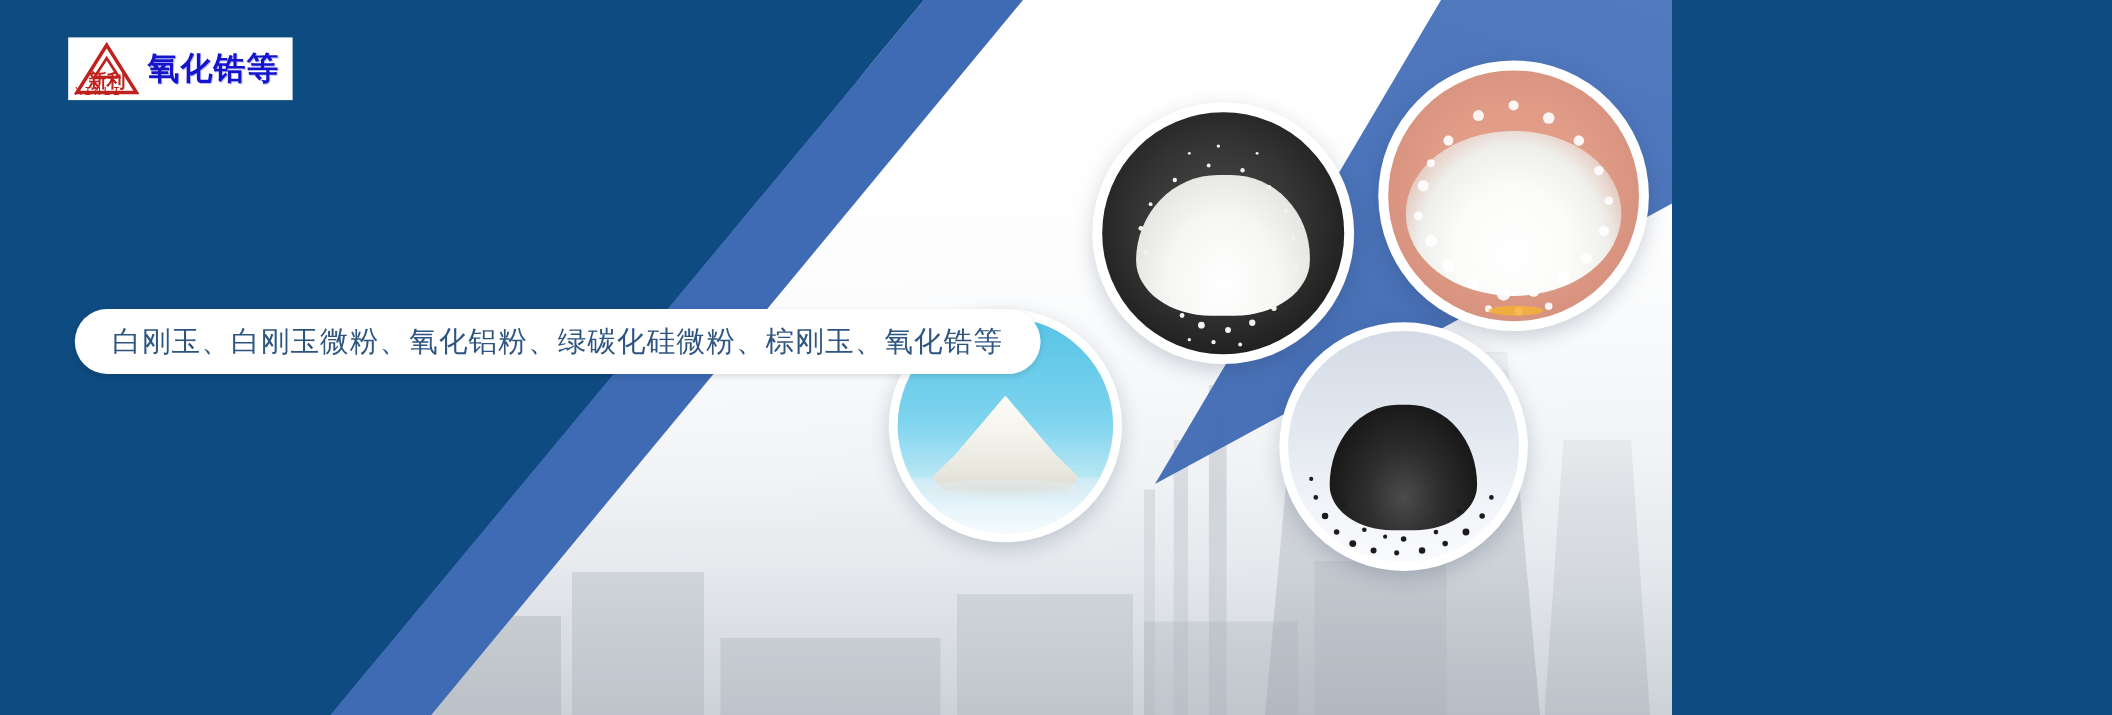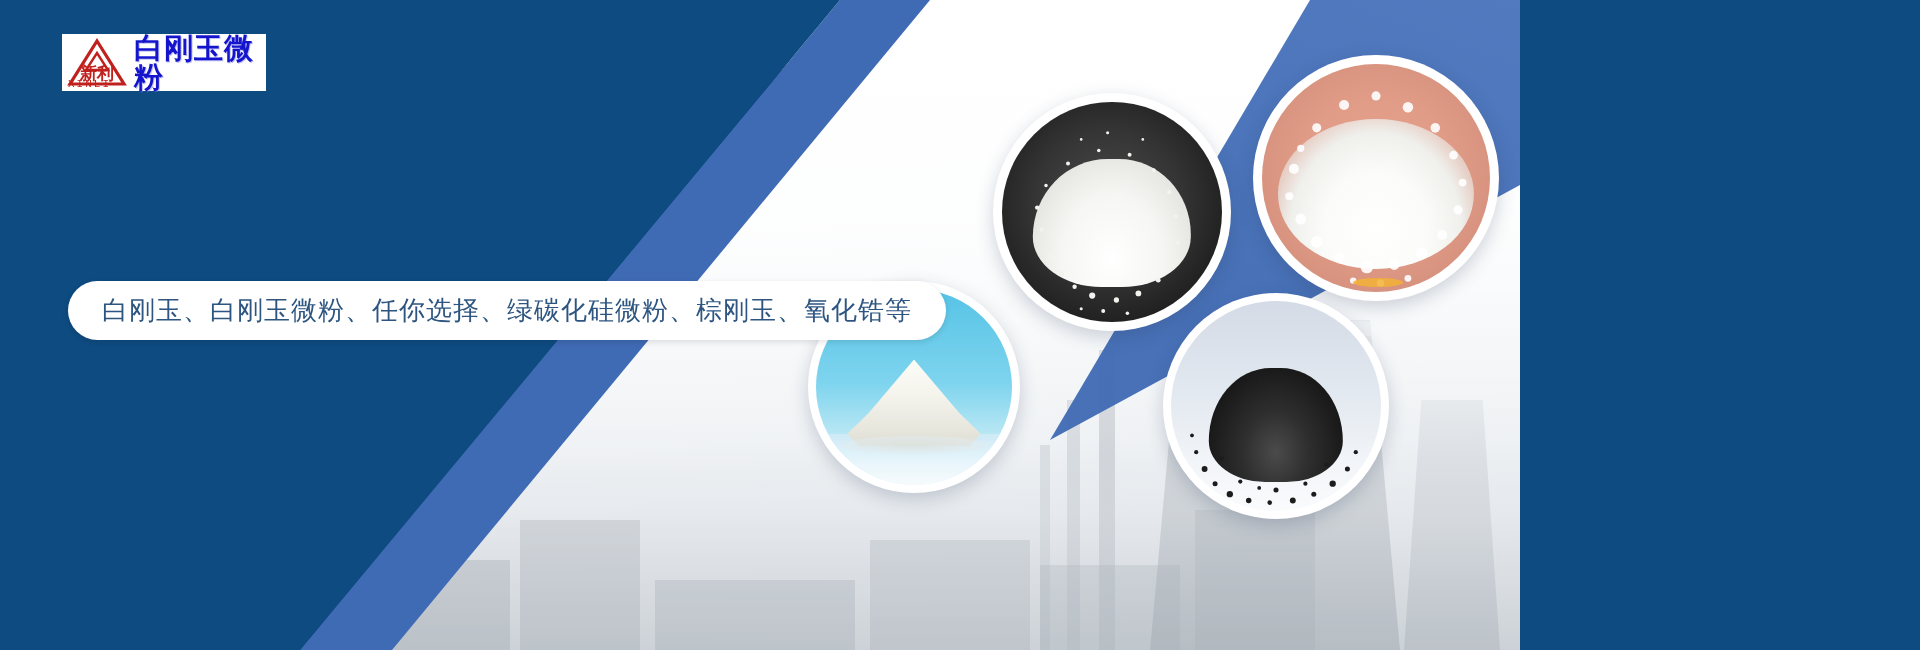--- a/index.html
+++ b/index.html
@@ -317,22 +317,22 @@
 
   <div class="logo-box">
     <div class="logo-mark">
       <svg width="62" height="52" viewBox="0 0 62 52">
         <polygon points="31,4 58,47 4,47" fill="none" stroke="#c0211c" stroke-width="3.2"></polygon>
         <polygon points="31,16 42,33 20,33" fill="none" stroke="#c0211c" stroke-width="2.4"></polygon>
         <text x="31" y="42" text-anchor="middle" font-size="17" font-weight="bold" font-family="DejaVu Sans, sans-serif" fill="#c0211c">新利</text>
       </svg>
       <div class="logo-xinli">XINLI</div>
     </div>
-    <div class="logo-text">白刚玉微粉</div>
+    <div class="logo-text">氧化锆等</div>
   </div>
 
 
   <div class="pill">
-    <span class="pill-text">白刚玉、白刚玉微粉、任你选择、绿碳化硅微粉、棕刚玉、氧化锆等</span>
+    <span class="pill-text">白刚玉、白刚玉微粉、氧化铝粉、绿碳化硅微粉、棕刚玉、氧化锆等</span>
   </div>
 
 
 </div>
 
 </body></html>

